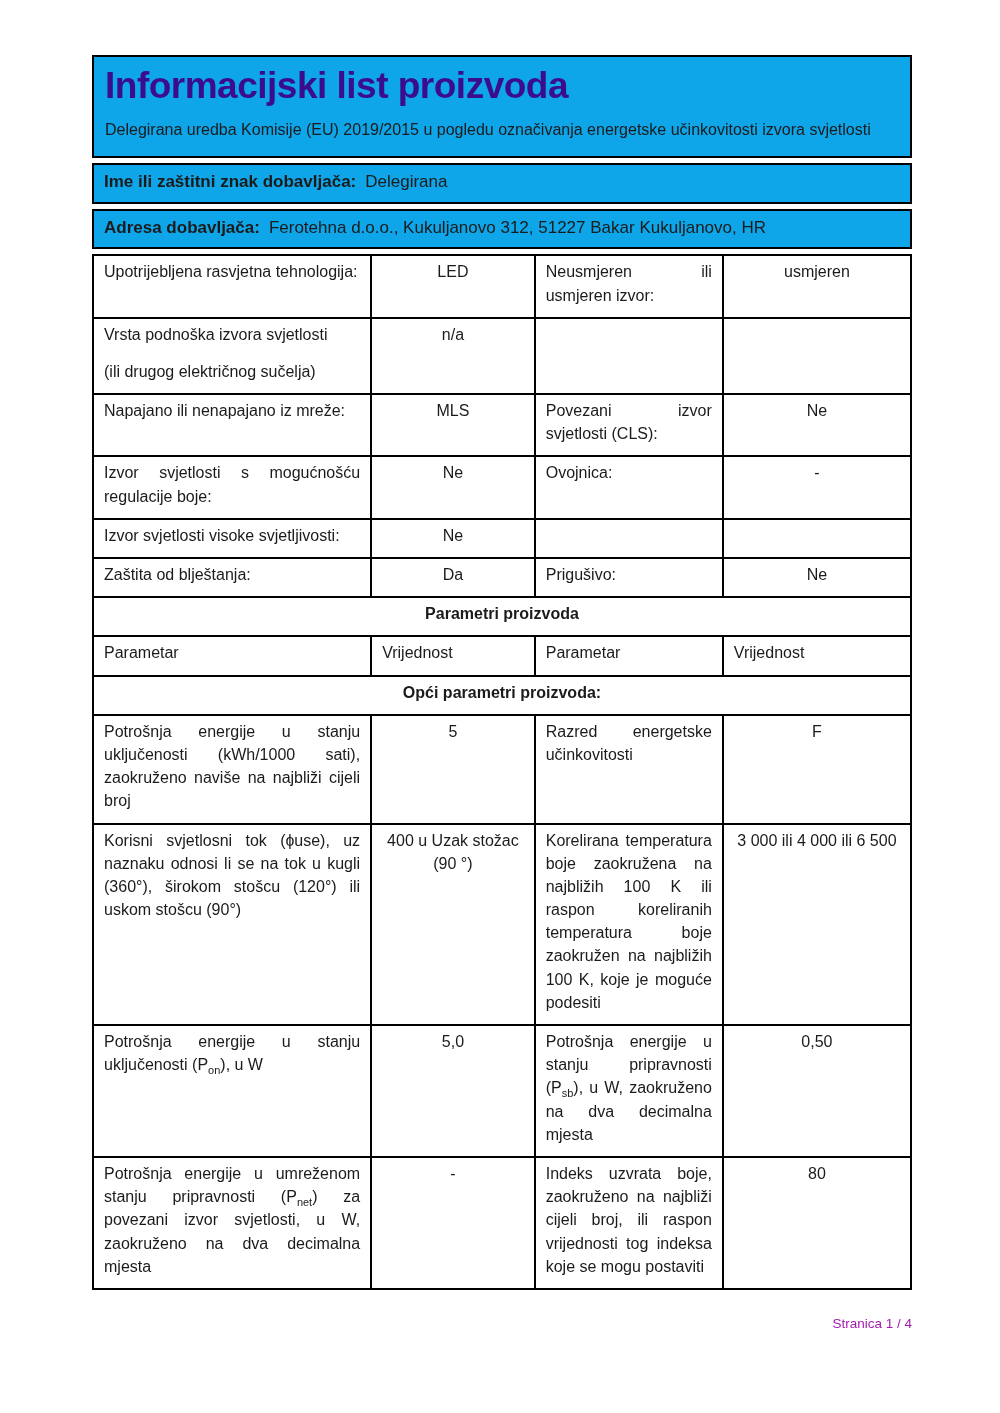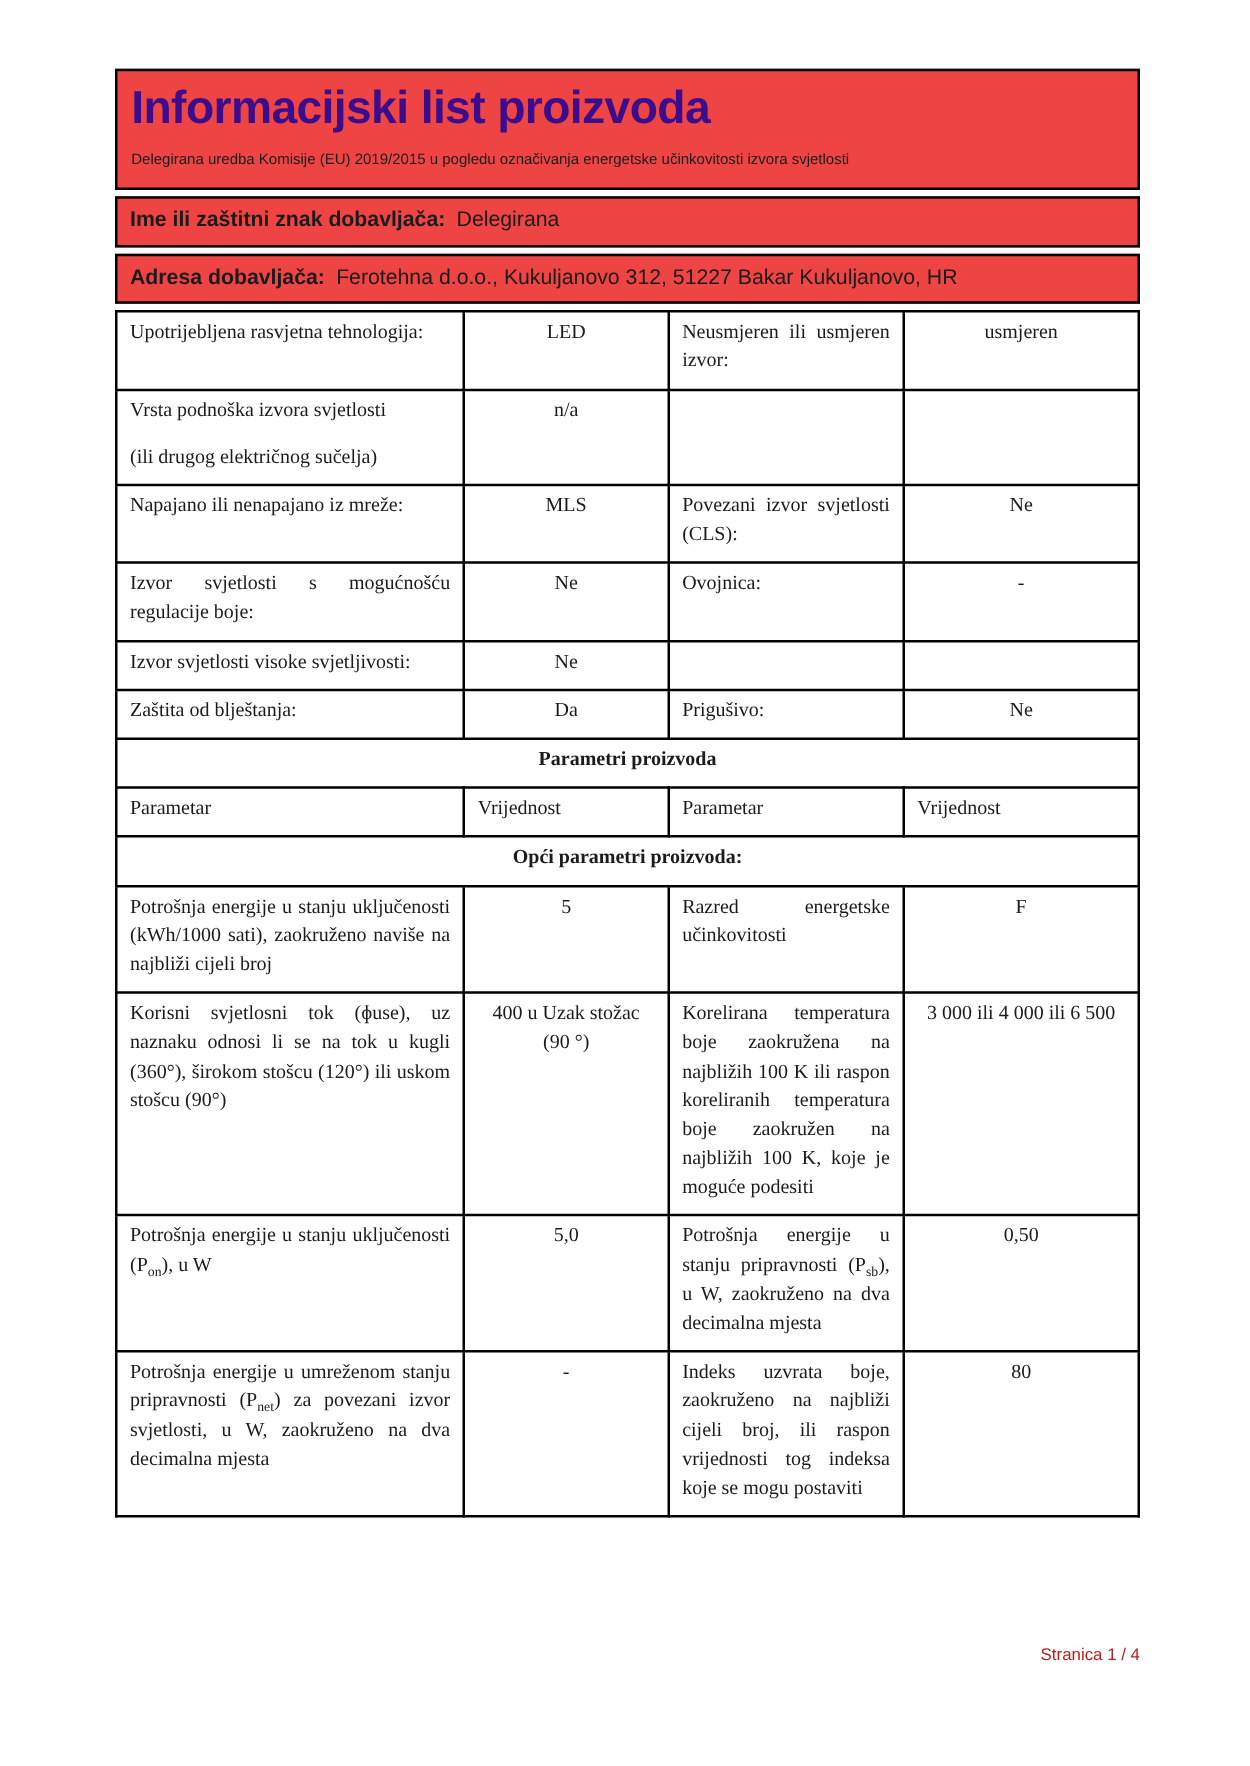--- a/index.html
+++ b/index.html
@@ -11,60 +11,59 @@
     position: relative;
     overflow: hidden;
   }
   .content { position: absolute; left: 92px; top: 55px; width: 820px; }
   .box {
     border: 2px solid #000;
     margin-bottom: 5px;
     padding: 4px 10px 7px 10px;
     font-size: 17px;
     line-height: 1.5;
-    background: #ef4444;
+    background: #0ea5e9;
   }
   .title-box { padding: 8px 11px 14px 11px; }
   h1.doc-title {
     margin: 0 0 10px 0;
     font-size: 37px;
     line-height: 1.15;
     font-weight: bold;
     color: #3B0D8C;
     letter-spacing: -0.5px;
   }
-  .subtitle { margin: 0; font-size: 12px; line-height: 1.55; color: #1b1b1b; }
+  .subtitle { margin: 0; font-size: 16px; line-height: 1.55; color: #1b1b1b; }
   .lbl { font-weight: bold; }
   .val { margin-left: 9px; }
   table.params {
     width: 100%;
     border-collapse: collapse;
     table-layout: fixed;
     font-size: 16px;
   }
   table.params td {
     border: 2px solid #000;
     vertical-align: top;
     padding: 4px 10px 10px 10px;
     line-height: 1.45;
-    font-family: Liberation Serif, serif;
   }
   td.param  { text-align: justify; }
   td.value  { text-align: center; }
   td.span-header { text-align: center; font-weight: bold; padding: 3px 10px 6px 10px; margin-left: 44px; }
   td.col-header  { padding: 3px 10px 6px 10px; }
   td .para { margin: 0; }
   td .para-gap { margin-top: 14px; }
   sub { font-size: 11px; line-height: 0; }
   .footer {
     position: absolute;
     top: 1316px;
     right: 88px;
     font-size: 13.5px;
-    color: #b91c1c;
+    color: #a21caf;
   }
 </style>
 </head>
 <body>
 
 <div class="content">
 
   <div class="box title-box">
     <h1 class="doc-title">Informacijski list proizvoda</h1>
     <p class="subtitle">Delegirana uredba Komisije (EU) 2019/2015 u pogledu označivanja energetske učinkovitosti izvora svjetlosti</p>

